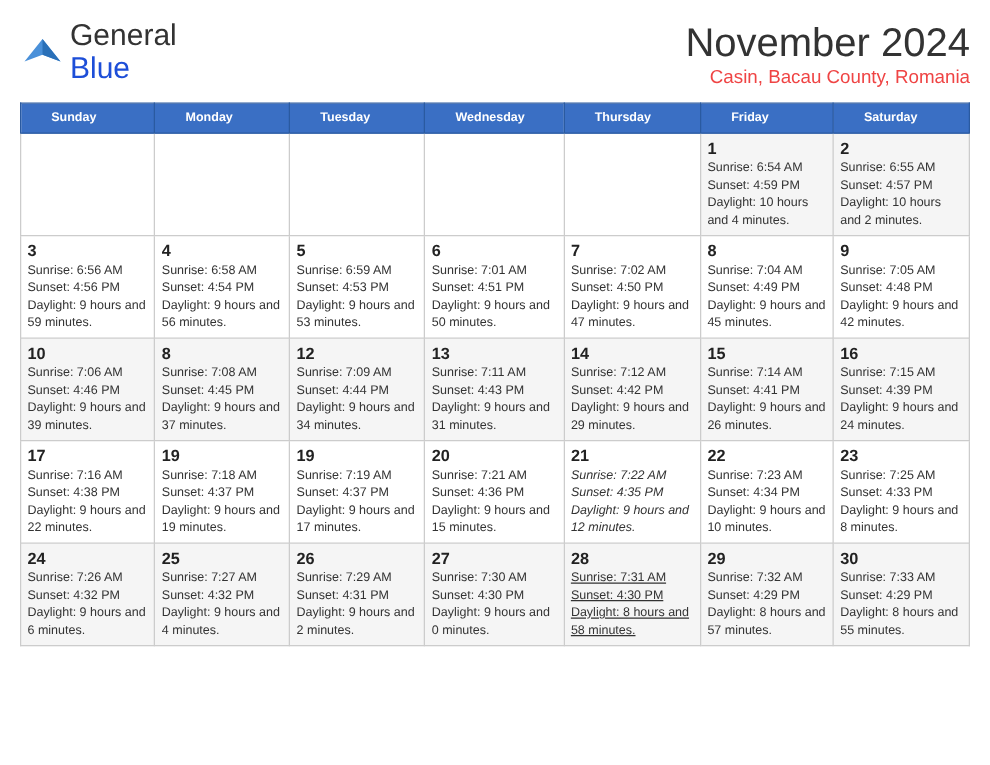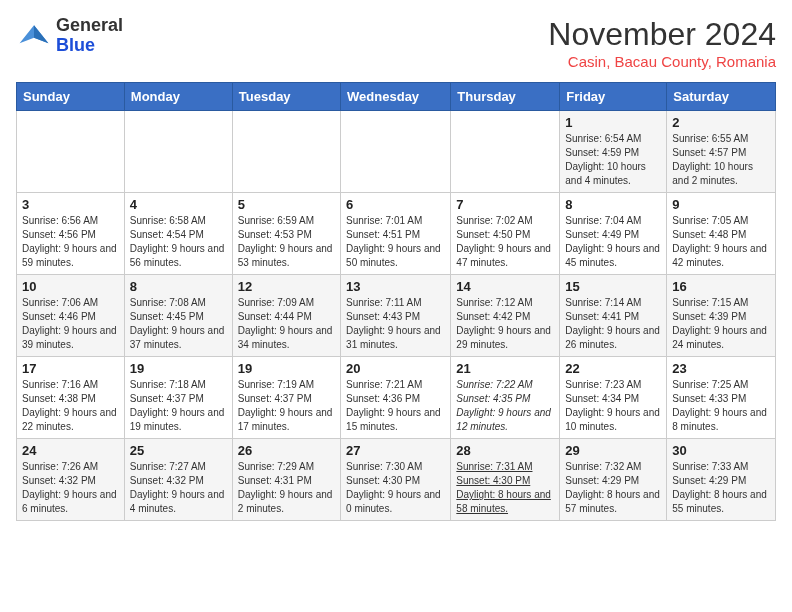--- a/index.html
+++ b/index.html
@@ -15,22 +15,22 @@
       justify-content: space-between;
       align-items: flex-start;
       margin-bottom: 12px;
     }
     .logo {
       display: flex;
       align-items: center;
       gap: 4px;
     }
     .logo-text {
-      font-size: 18px;
-      font-weight: bold;
+      font-size: 24px;
+      font-weight: normal;
       color: #333;
       line-height: 1.1;
     }
     .logo-text span {
       color: #1d4ed8;
     }
     .logo-bird {
       width: 36px;
       height: 36px;
     }
@@ -48,22 +48,22 @@
     }
     table {
       width: 100%;
       border-collapse: collapse;
       font-size: 11px;
     }
     thead tr th {
       background: #3a6fc4;
       color: #fff;
       text-align: left;
-      padding: 6px 6px;
-      font-size: 13px;
+      padding: 6px 24px;
+      font-size: 10px;
       font-weight: bold;
       border: 1px solid #2a5aa0;
     }
     tbody tr td {
       border: 1px solid #ccc;
       vertical-align: top;
       padding: 4px 5px;
       width: 113px;
       height: 80px;
       background: #fff;

